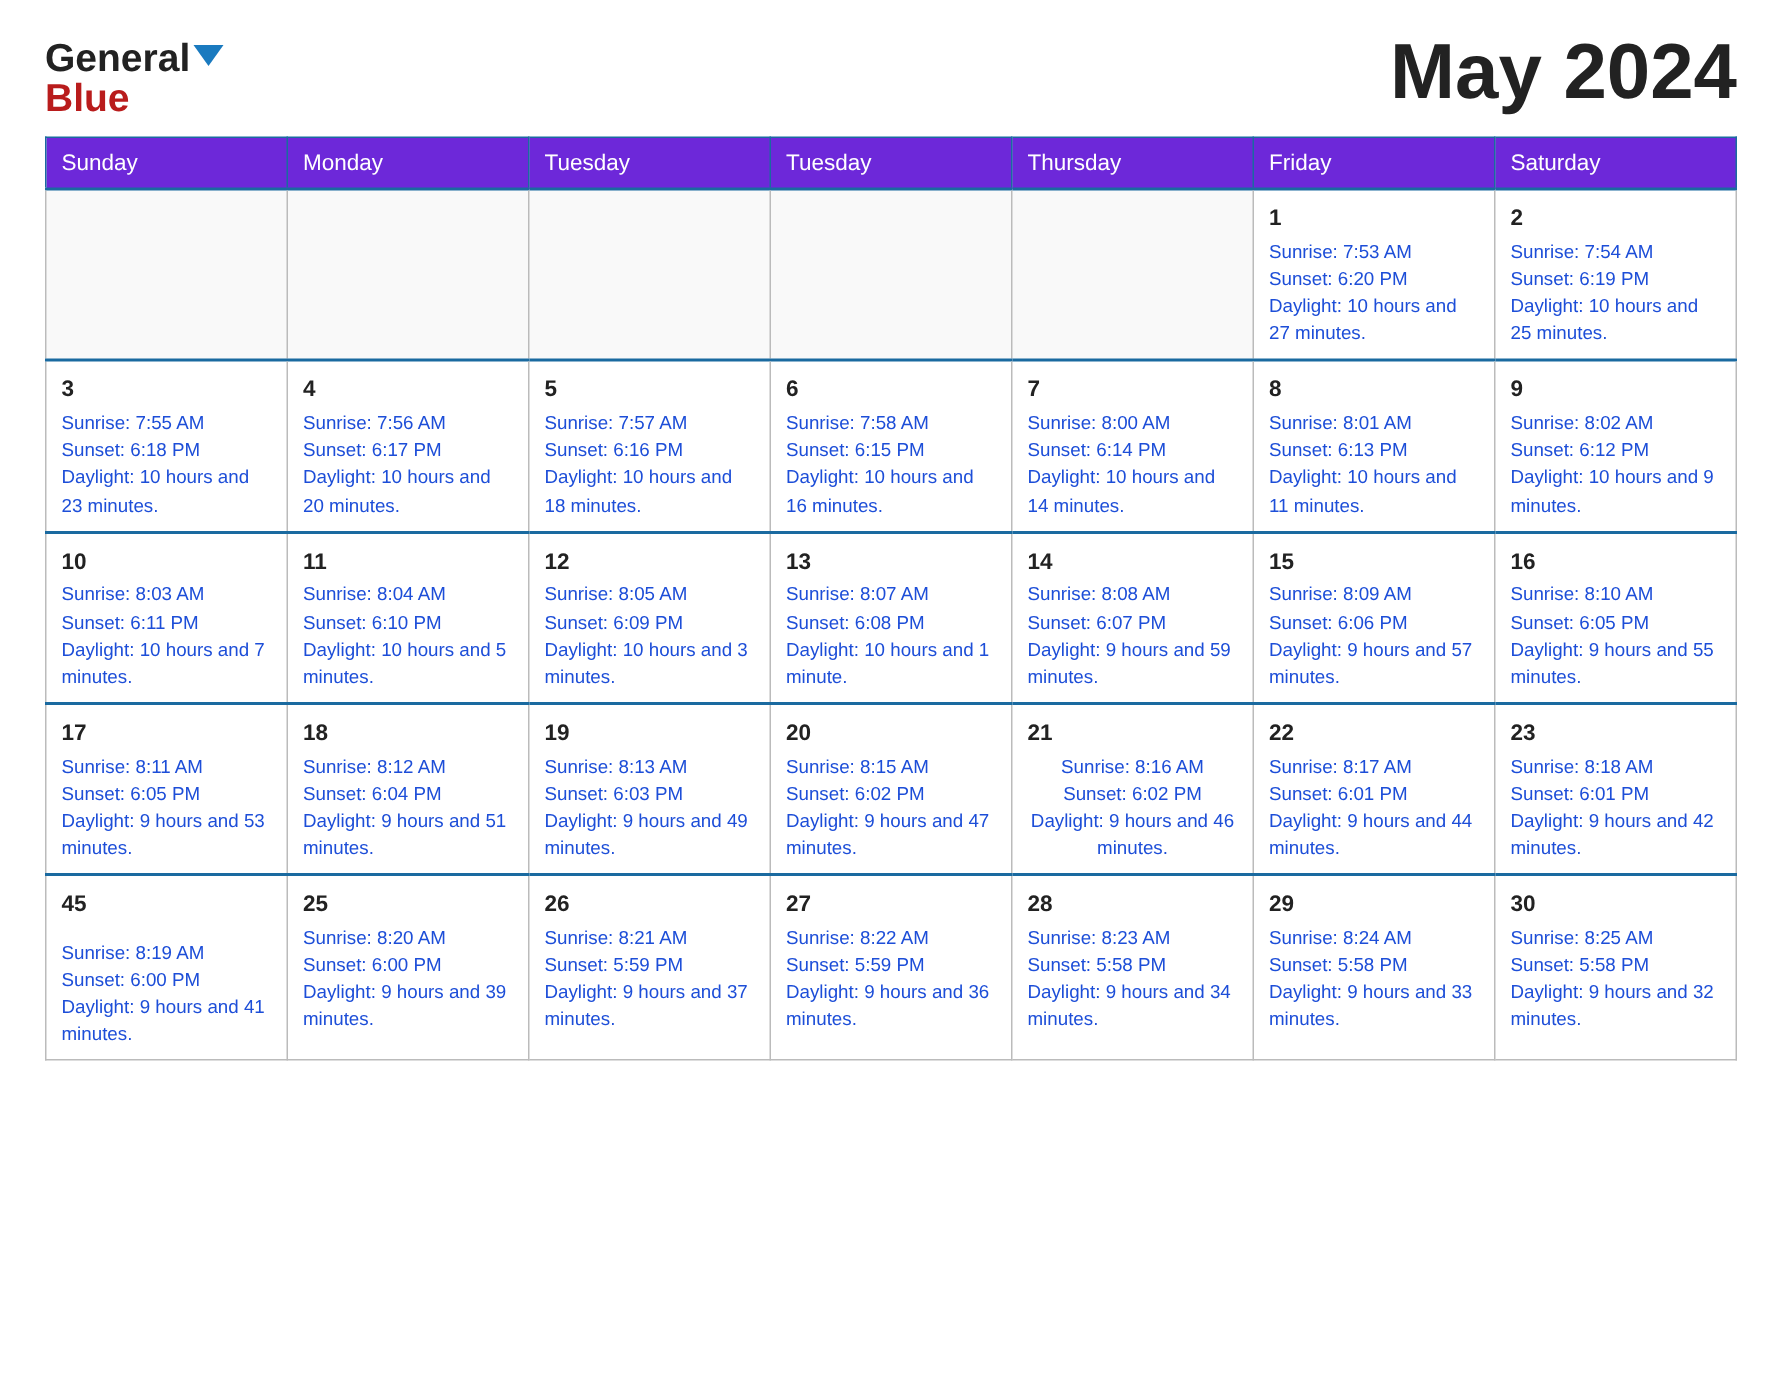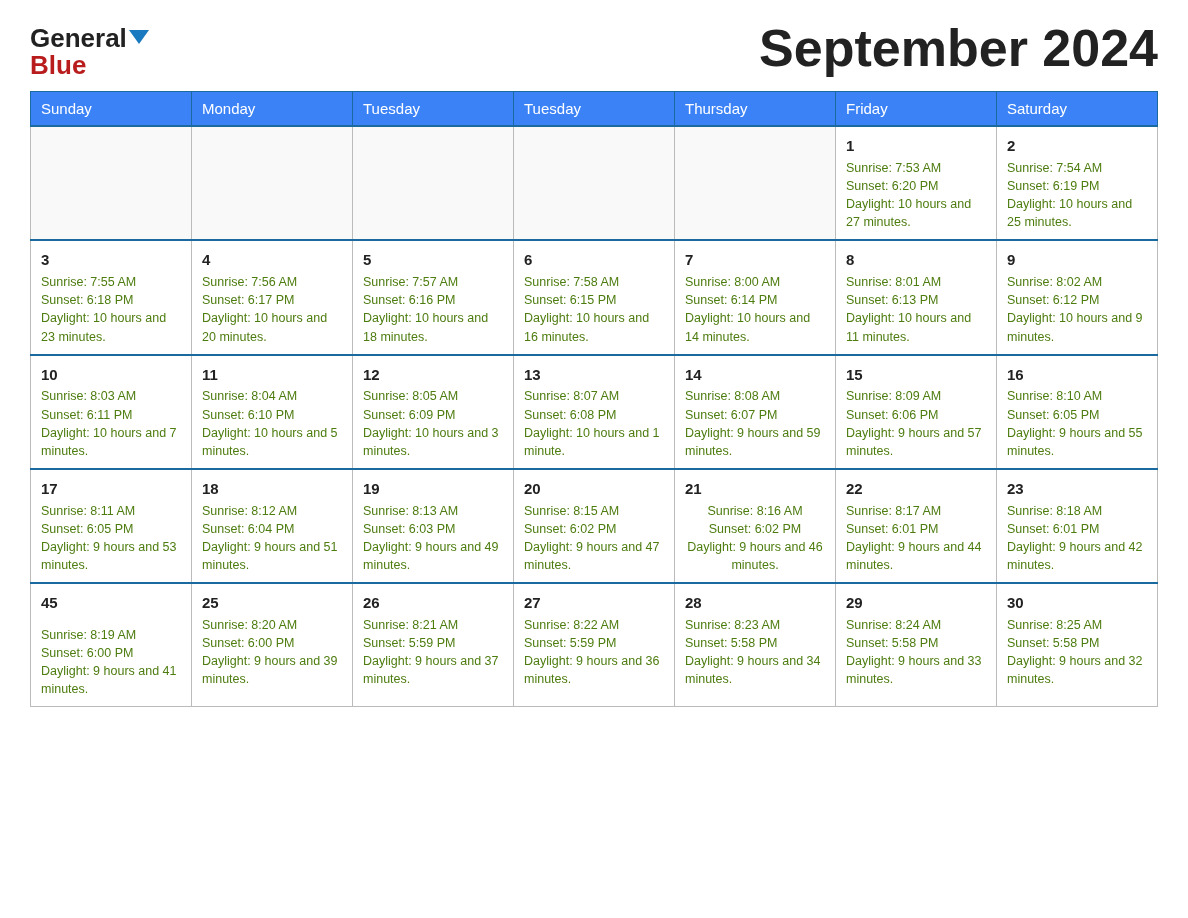--- a/index.html
+++ b/index.html
@@ -35,21 +35,21 @@
       font-size: 22px;
       color: #444;
       margin-top: 4px;
     }
     .calendar {
       width: 100%;
       border-collapse: collapse;
       margin-top: 12px;
     }
     .calendar th {
-      background-color: #3b82f6;
+      background-color: #6d28d9;
       color: #fff;
       font-size: 15px;
       font-weight: normal;
       padding: 8px 10px;
       text-align: left;
       border: 1px solid #1a6aa0;
     }
     .calendar td {
       vertical-align: top;
       padding: 8px 10px;
@@ -64,38 +64,38 @@
       background: #f9f9f9;
     }
     .day-number {
       font-size: 15px;
       font-weight: bold;
       display: block;
       margin-bottom: 2px;
     }
     .day-info {
       font-size: 12.5px;
-      color: #4d7c0f;
+      color: #1d4ed8;
     }
     tr.week-row td {
       border-top: 2px solid #1a6aa0;
     }
   </style>
 </head>
 <body>
 
 <div class="header-row">
   <div class="logo">
     <div style="font-size:26px; font-weight:bold; color:#222; line-height:1.1;">
       <span>General</span><span style="display:inline-block;width:0;height:0;border-left:10px solid transparent;border-right:10px solid transparent;border-top:14px solid #1a7abf;margin-left:2px;vertical-align:middle;position:relative;top:-3px;"></span>
     </div>
     <div style="font-size:26px; font-weight:bold; color:#b91c1c; line-height:1.1; margin-top:-2px;">Blue</div>
   </div>
   <div class="title-block">
-    <div class="month-title">September 2024</div>
+    <div class="month-title">May 2024</div>
   </div>
 </div>
 
 <table class="calendar">
   <thead>
     <tr>
       <th>Sunday</th>
       <th>Monday</th>
       <th>Tuesday</th>
       <th>Tuesday</th>

